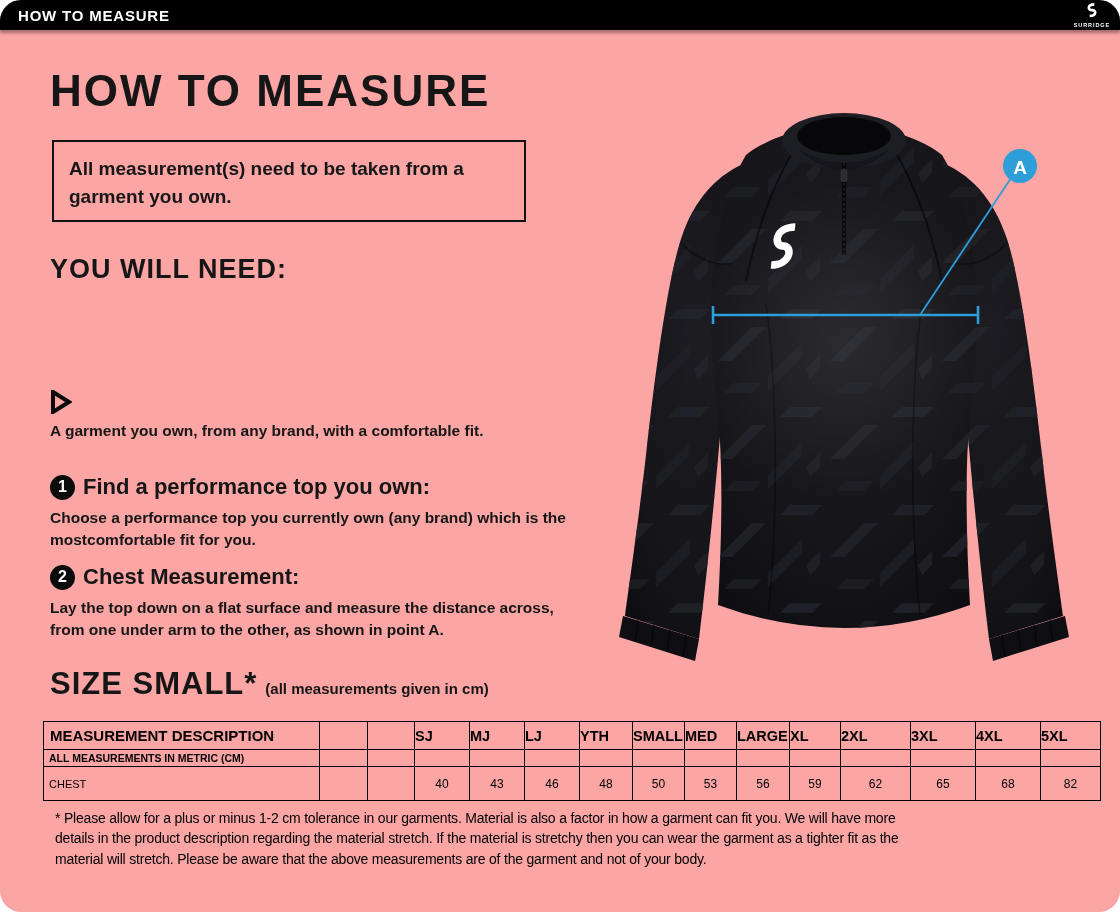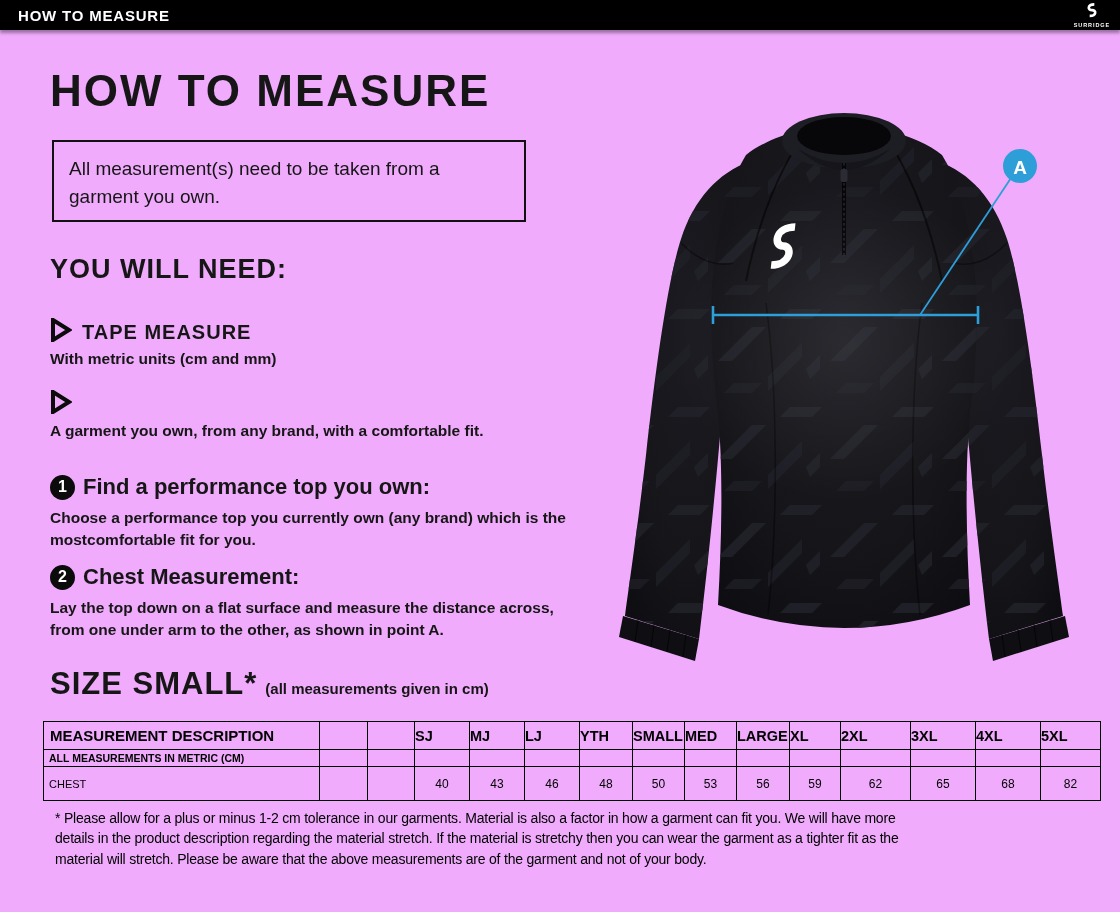--- a/index.html
+++ b/index.html
@@ -1,31 +1,31 @@
 <!DOCTYPE html>
 <html><head>
 <meta charset="utf-8">
 <style>
   * { margin:0; padding:0; box-sizing:border-box; }
   html,body { background:#ffffff; }
   body { font-family:"Liberation Sans", sans-serif; color:#111; }
-  .page { position:relative; width:1120px; height:912px; background:#f0abfc; overflow:hidden; }
+  .page { position:relative; width:1120px; height:912px; background:#fca5a5; overflow:hidden;border-radius:21px; }
 
   
   .topbar { position:absolute; left:0; top:0; width:1120px; height:30px; background:#000;
             display:flex; align-items:center; justify-content:space-between;
             box-shadow:0 3px 3px rgba(0,0,0,.35); }
   .topbar-title { color:#fff; font-size:15px; font-weight:bold; letter-spacing:.8px; padding-left:18px; }
   .brand { display:flex; flex-direction:column; align-items:center; padding-right:10px; line-height:1; }
   .brand-word { color:#fff; font-size:5.5px; font-weight:bold; letter-spacing:.9px; margin-top:1px; }
 
   
   .h1 { position:absolute; left:50px; top:66px; font-size:44px; font-weight:800; letter-spacing:2px; color:#161616; }
   .notice { position:absolute; left:52px; top:140px; width:474px; height:82px; border:2.5px solid #111;
-            padding:13px 15px; font-size:19px; font-weight:normal; line-height:1.45; color:#161616; }
+            padding:13px 15px; font-size:19px; font-weight:bold; line-height:1.45; color:#161616; }
   .h2 { position:absolute; left:50px; top:254px; font-size:27px; font-weight:800; letter-spacing:1px; color:#161616; }
 
   .need-item { position:absolute; left:50px; }
   .need-row { display:flex; align-items:center; gap:10px; }
   .need-label { font-size:20px; font-weight:800; letter-spacing:1px; color:#161616; }
   .need-desc { font-size:15.5px; font-weight:bold; margin-top:4px; color:#161616; }
   .need-1 { top:318px; }
   .need-2 { top:390px; }
 
   .step { position:absolute; left:50px; width:560px; }
@@ -74,31 +74,20 @@
     </div>
   </div>
 
   <div class="h1">HOW TO MEASURE</div>
   <div class="notice">
     <span>All measurement(s) need to be taken from a garment you own.</span>
   </div>
 
   <div class="h2">YOU WILL NEED:</div>
 
-  <div class="need-item need-1">
-    <div class="need-row">
-      <span>
-        <svg width="22" height="24" viewBox="0 0 22 24">
-            <path d="M3 2 L19 12 L3 22 Z" fill="none" stroke="#0b0b0b" stroke-width="4" stroke-linejoin="miter"></path>
-          </svg>
-      </span>
-      <span class="need-label">TAPE MEASURE</span>
-    </div>
-    <div class="need-desc">With metric units (cm and mm)</div>
-  </div>
 
   <div class="need-item need-2">
     <div class="need-row">
       <span>
         <svg width="22" height="24" viewBox="0 0 22 24">
             <path d="M3 2 L19 12 L3 22 Z" fill="none" stroke="#0b0b0b" stroke-width="4" stroke-linejoin="miter"></path>
           </svg>
       </span>
     </div>
     <div class="need-desc">A garment you own, from any brand, with a comfortable fit.</div>

